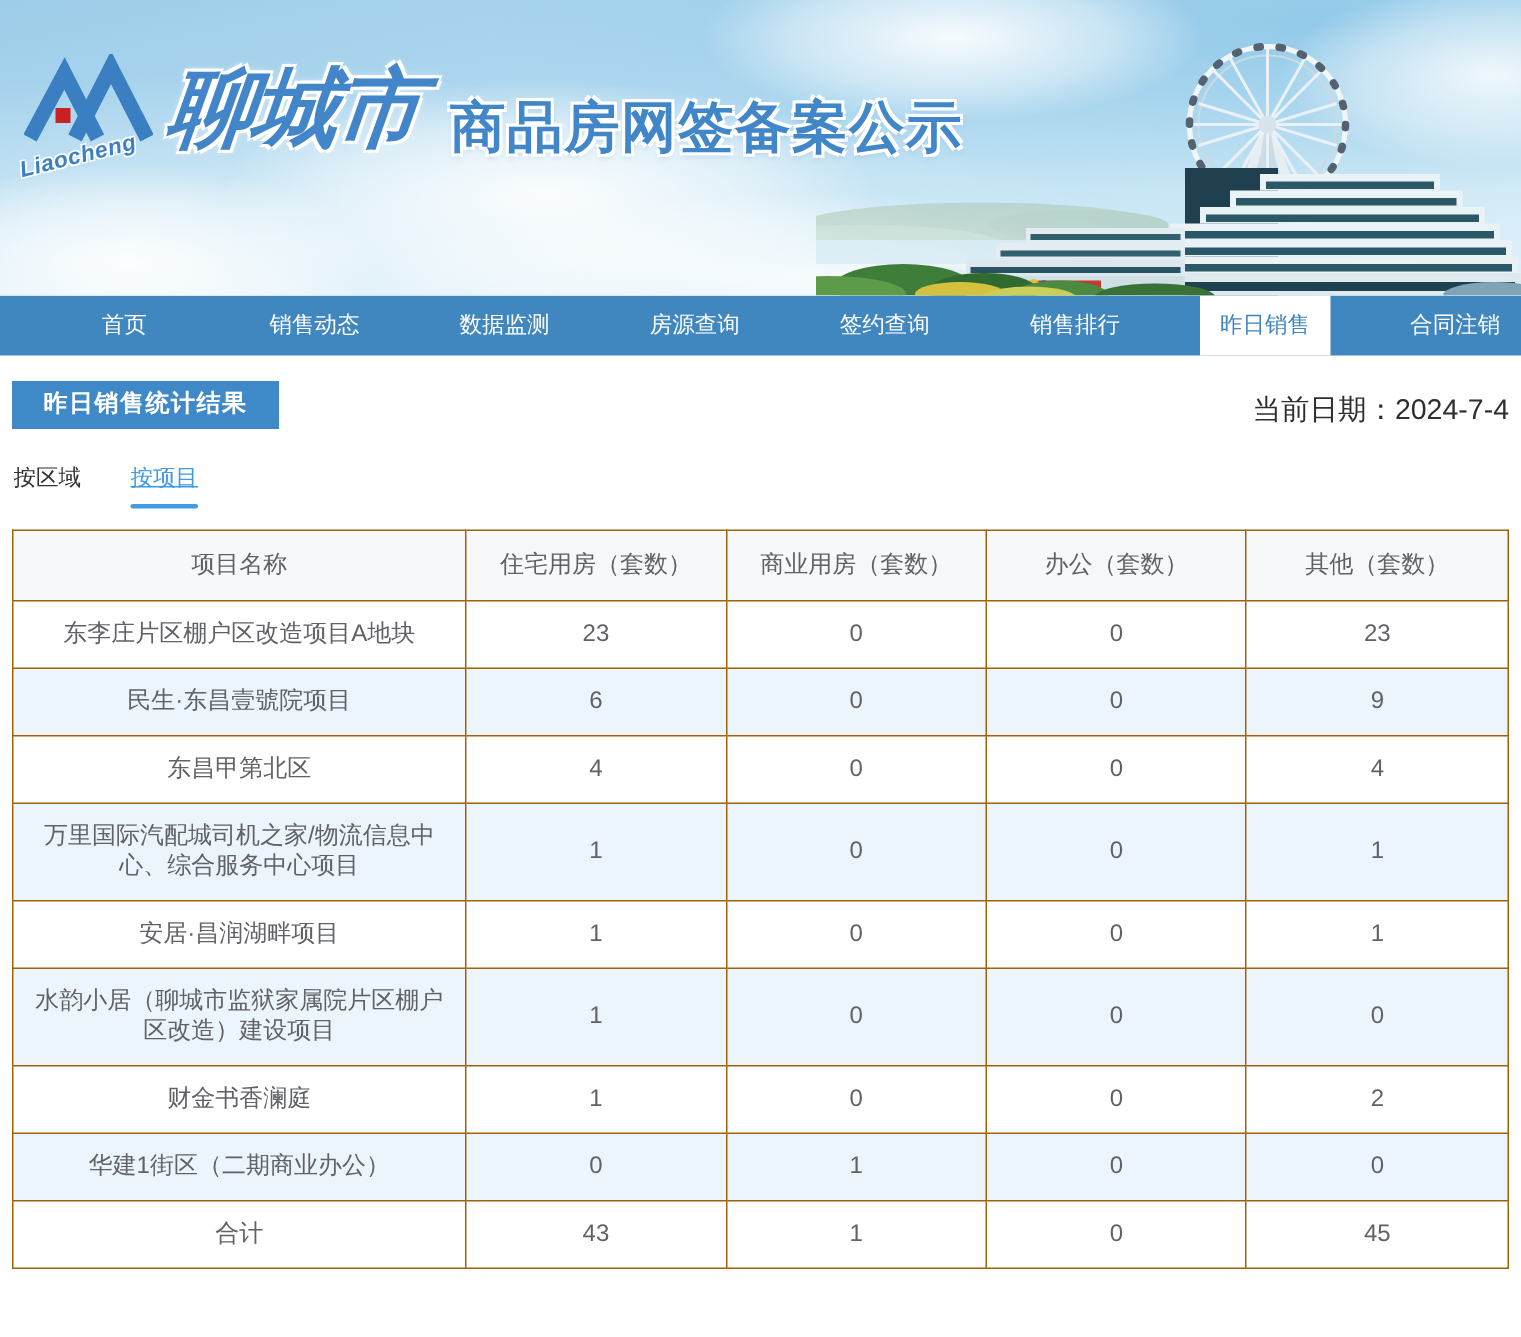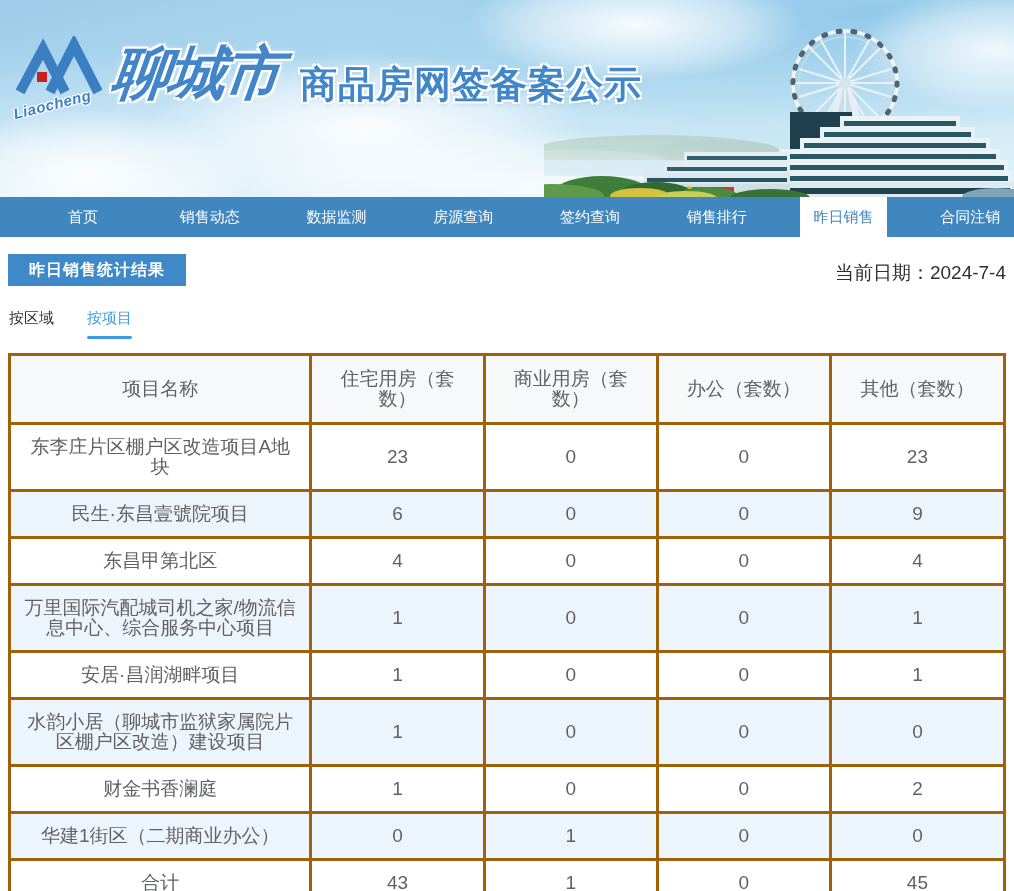--- a/index.html
+++ b/index.html
@@ -60,27 +60,27 @@
   .page-head { position:relative; margin-top:17px; height:32px; }
   .page-title-badge {
     display:inline-block; height:32px; line-height:32px; padding:0 21px;
     background:#4089c8; color:#fff; font-size:16px; font-weight:600; letter-spacing:1px;
   }
   .current-date { position:absolute; right:0; top:6px; font-size:19px; color:#2f2f2f; }
 
   .tabs { margin-top:23px; display:flex; gap:33px; padding-left:1px; }
   .tab { font-size:15px; color:#303133; cursor:pointer; padding-bottom:0; }
   .tab .underline { height:3px; background:transparent; border-radius:2px; margin-top:8px; }
-  .tab.active { color:#3f9ae8; }
+  .tab.active { color:#3f9ae8;text-decoration:underline; }
   .tab.active .underline { background:#3f9ae8; }
 
   
   table.stats { width:998px; margin-top:14px; border-collapse:collapse; table-layout:fixed; }
   table.stats th, table.stats td {
-    border:3px solid #a16207; text-align:center; font-size:19px; color:#606266;
+    border:1px solid #a16207; text-align:center; font-size:16px; color:#606266;
     line-height:20px; word-break:break-all;
   }
   table.stats th { background:#f7f8fa; padding:13px 10px; font-weight:normal; color:#5e6266; }
   table.stats td { padding:12px 10px; background:#fff; }
   table.stats tbody tr:nth-child(even) td { background:#edf5fc; }
 </style>
 </head>
 <body>
 
 <header class="banner">

